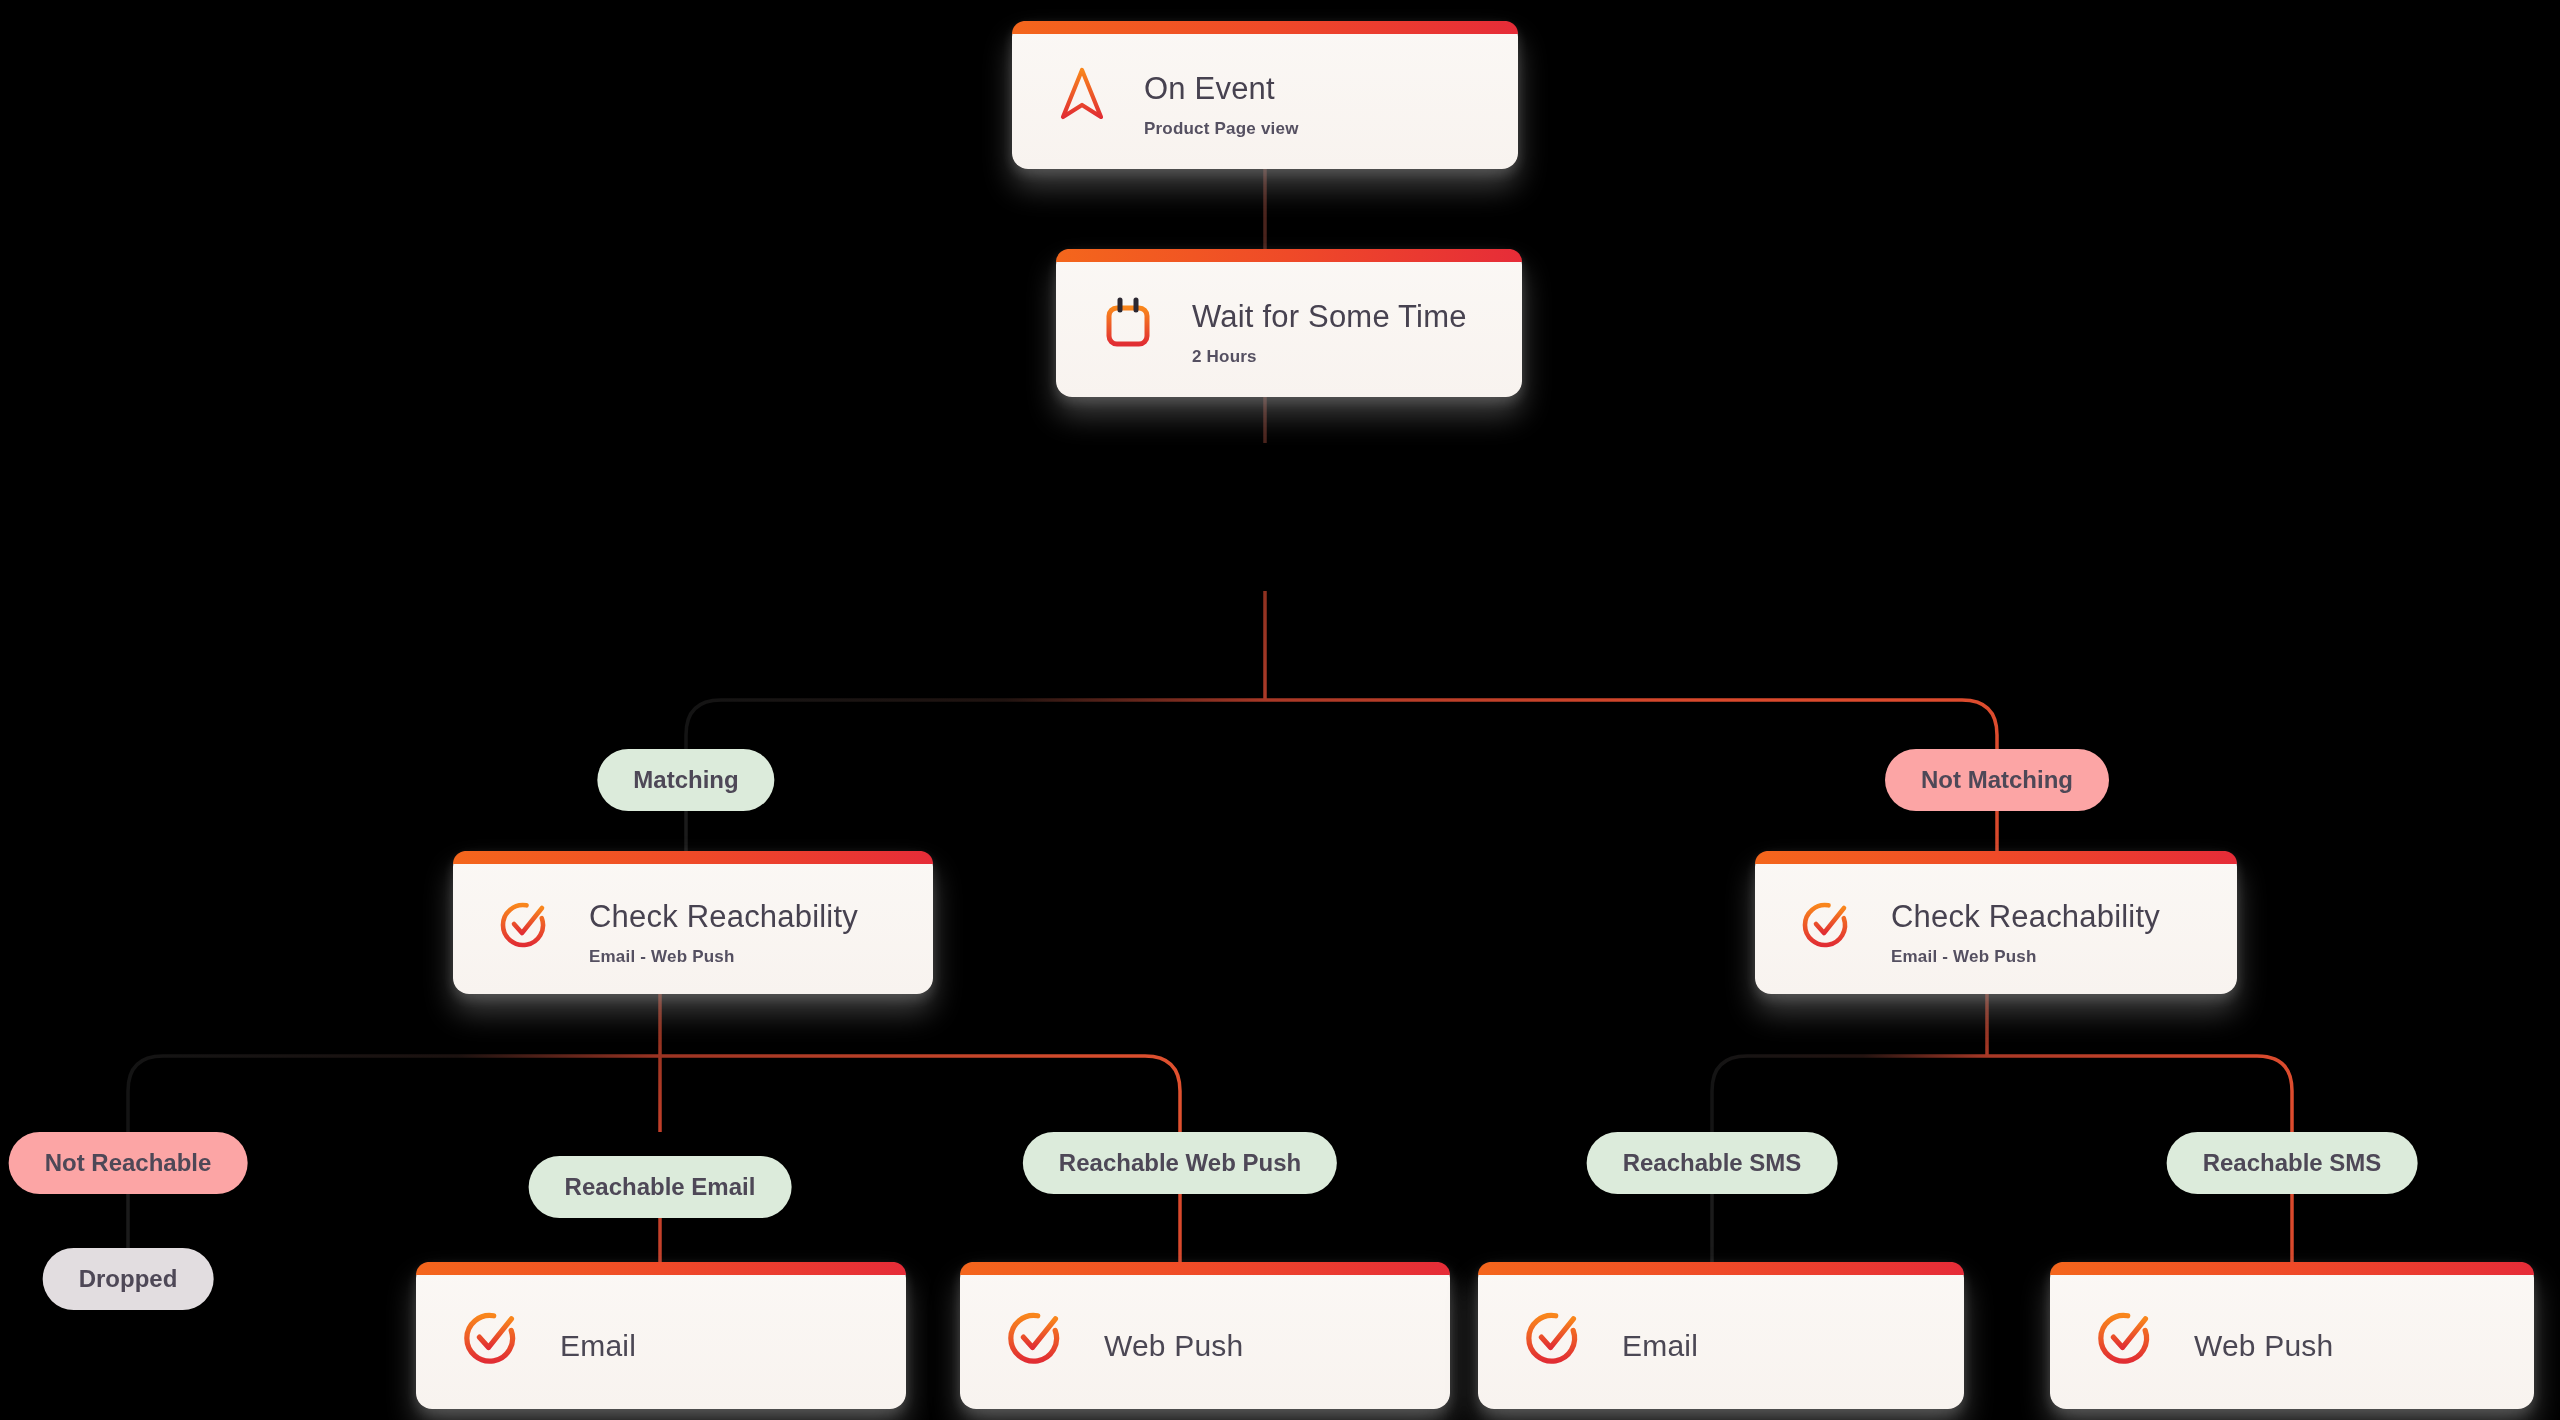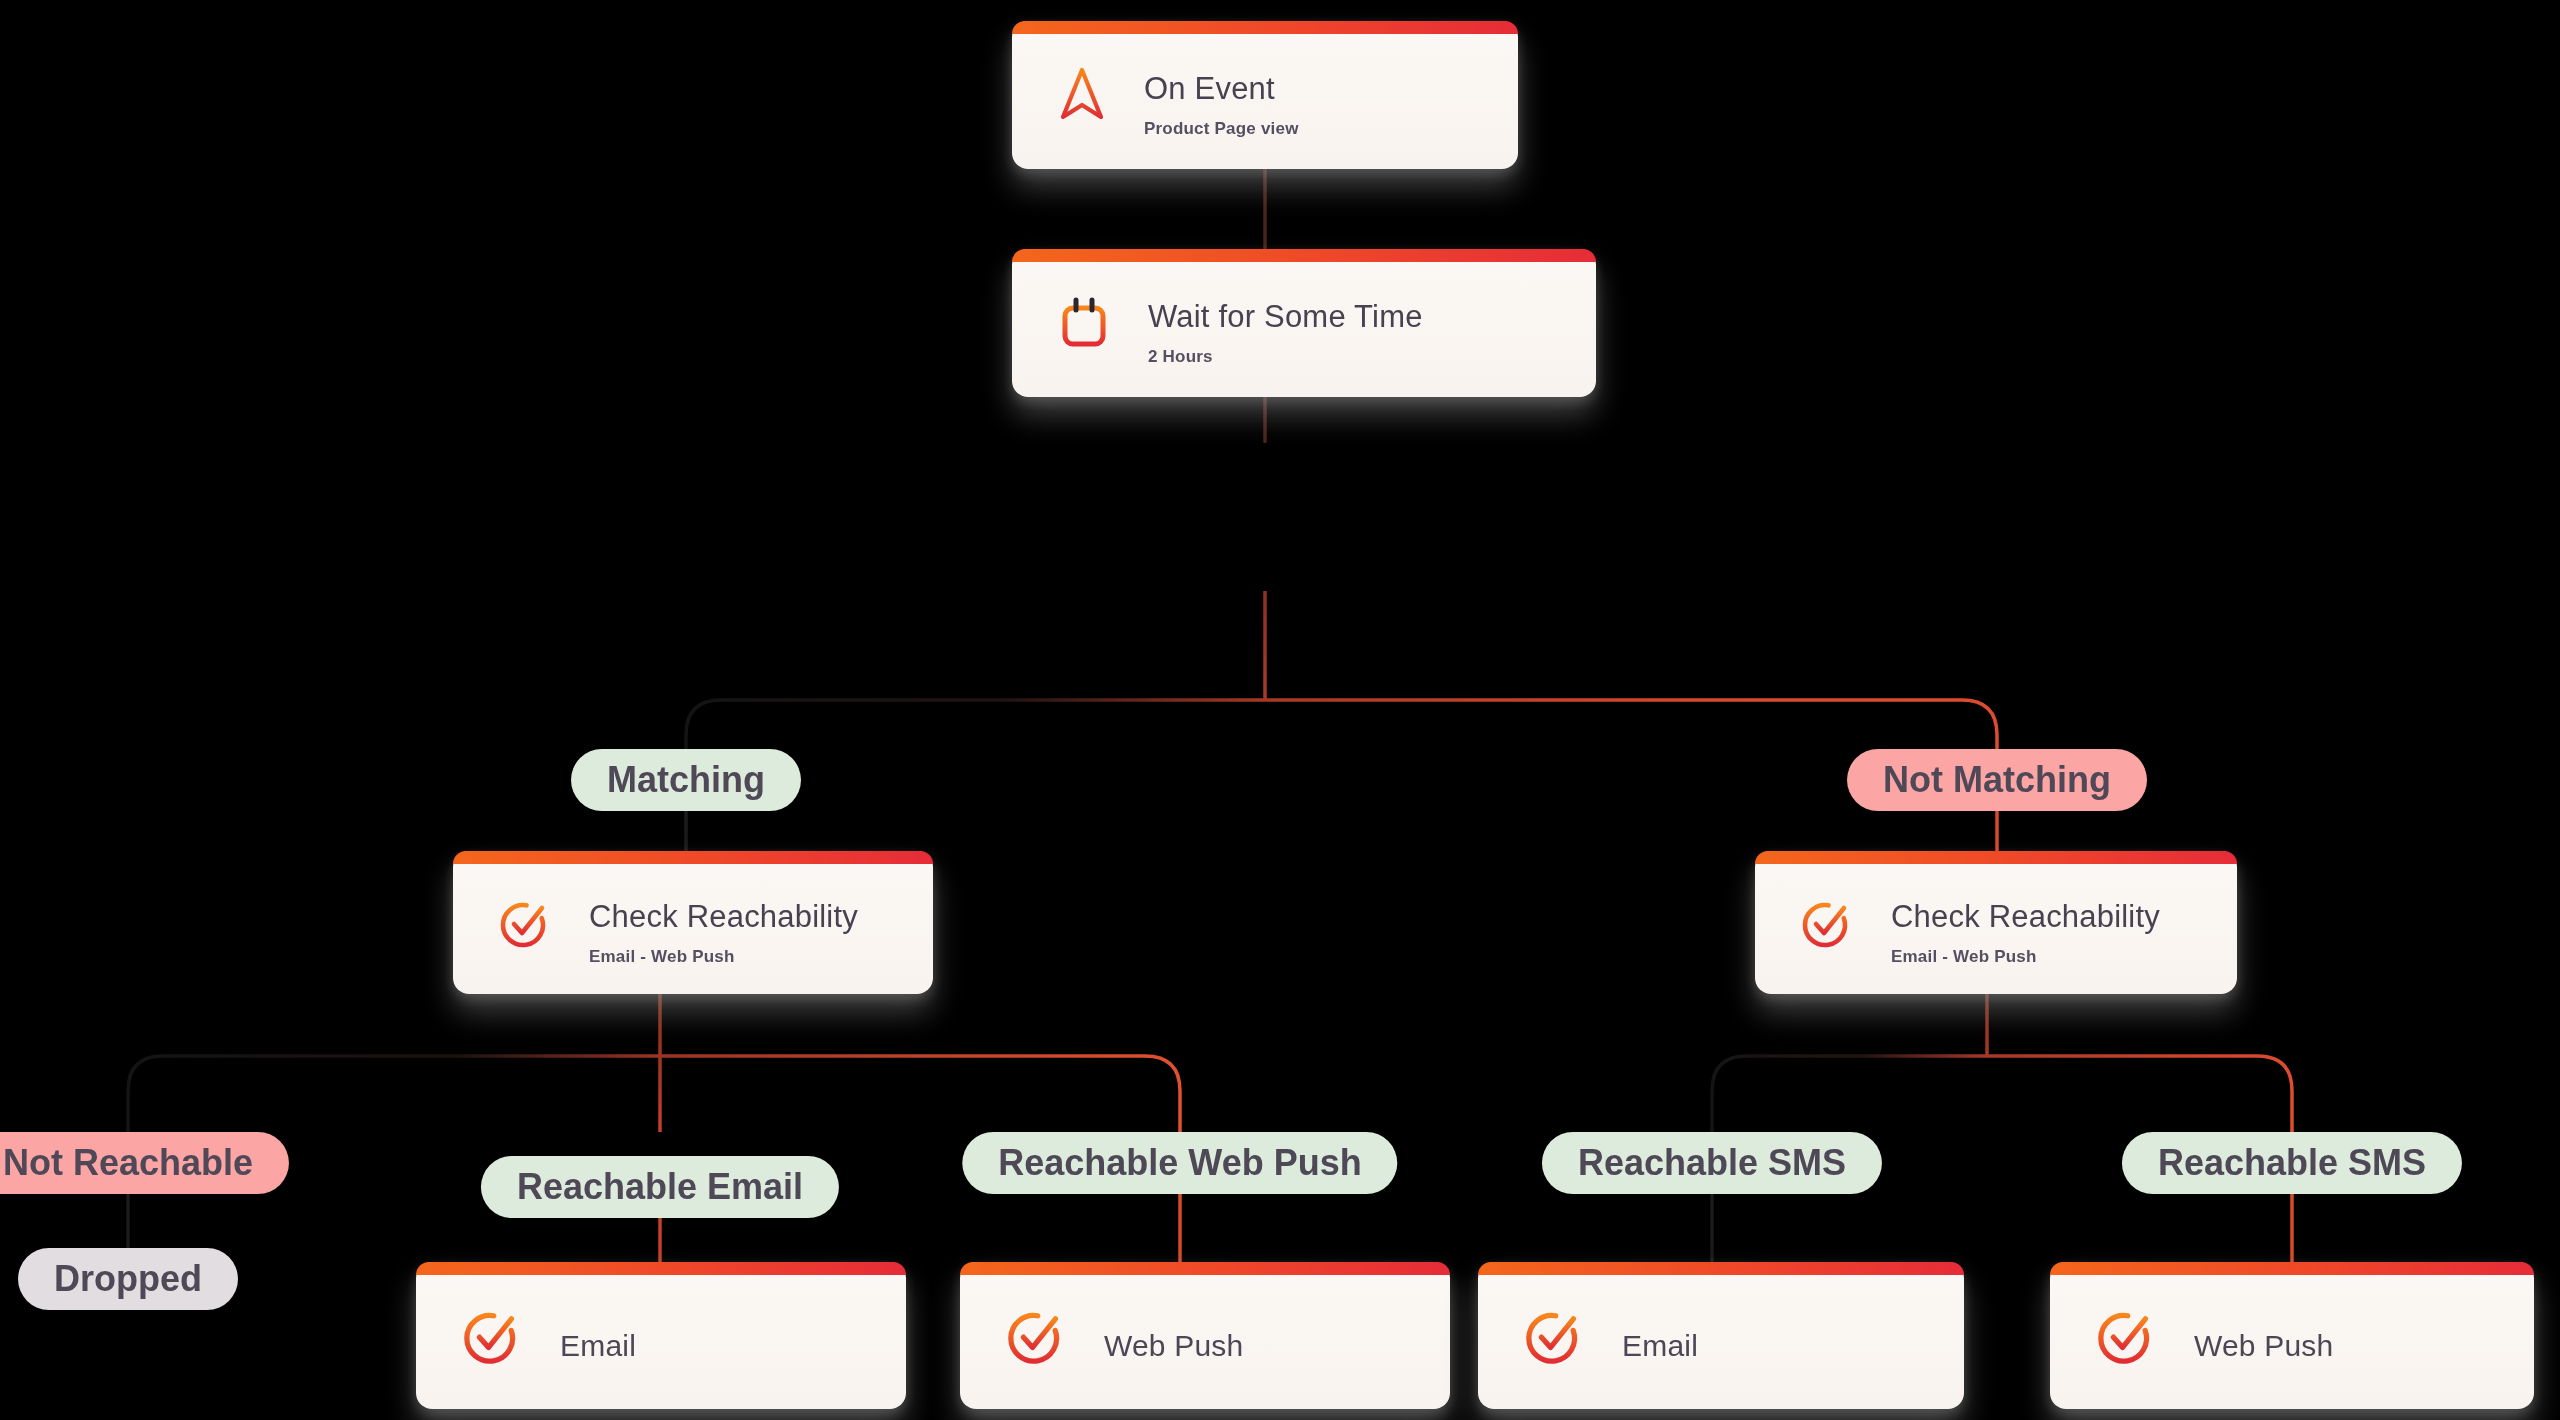--- a/index.html
+++ b/index.html
@@ -15,21 +15,21 @@
         border-radius:16px 16px 0 0;background:linear-gradient(90deg,#f4661c,#ef4a28,#e62c38);}
   .card .icon{flex:0 0 auto;margin-left:44px;display:flex;align-items:center;justify-content:center;}
   .card .txt{margin-left:36px;display:flex;flex-direction:column;justify-content:center;margin-top:20px;}
   .title{font-size:31px;color:#474250;letter-spacing:.2px;}
   .subtitle{font-size:17px;font-weight:700;color:#555061;margin-top:12px;letter-spacing:.2px;}
   .card.single .title{font-size:30px;color:#4b4754;text-align:center;}
 
   
   .pill{position:absolute;z-index:2;height:62px;border-radius:31px;display:inline-flex;
         align-items:center;justify-content:center;padding:0 36px;white-space:nowrap;
-        font-size:36px;font-weight:700;color:#4e4857;transform:translateX(-50%);}
+        font-size:24px;font-weight:700;color:#4e4857;transform:translateX(-50%);}
   .pill.green{background:#dcebdb;}
   .pill.pink{background:#fca5a5;}
   .pill.gray{background:#e2dde0;}
 </style>
 </head>
 <body>
 
 <div class="canvas">
 
   <svg class="connector-svg" width="2560" height="1420" viewBox="0 0 2560 1420">
@@ -111,21 +111,21 @@
       <svg width="52" height="60" viewBox="0 0 52 60" fill="none">
         <path d="M26 5 L45 52 L26 40 L7 52 Z" stroke="url(#iconGrad)" stroke-width="4.2" stroke-linejoin="round" stroke-linecap="round"></path>
       </svg>
     </span>
     <span class="txt">
       <span class="title">On Event</span>
       <span class="subtitle">Product Page view</span>
     </span>
   </div>
 
-  <div class="card" style="left:1012px;top:249px;width:584px;height:148px">
+  <div class="card" style="left:1056px;top:249px;width:466px;height:148px">
     <span class="icon">
       <svg width="56" height="56" viewBox="0 0 56 56" fill="none">
         <rect x="9" y="13" width="38" height="36" rx="8" stroke="url(#iconGrad)" stroke-width="5"></rect>
         <path d="M9 27 H47" stroke="url(#iconGrad)" stroke-width="5"></path>
         <path d="M20 5 V15 M36 5 V15" stroke="#2b2731" stroke-width="5" stroke-linecap="round"></path>
       </svg>
     </span>
     <span class="txt">
       <span class="title">Wait for Some Time</span>
       <span class="subtitle">2 Hours</span>

